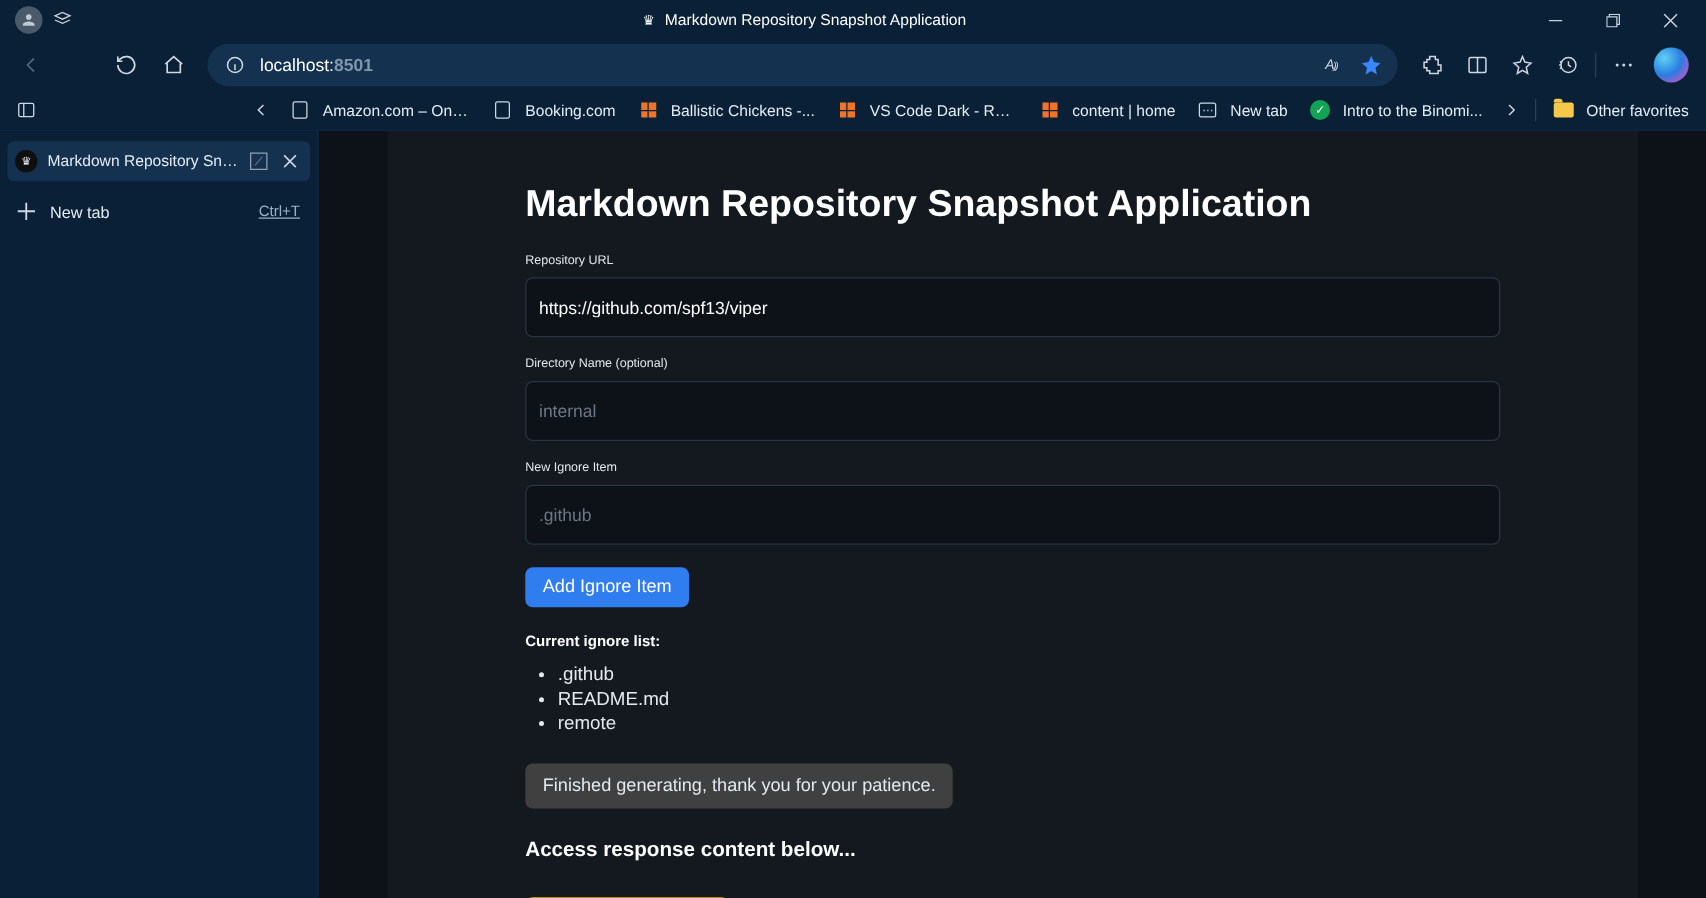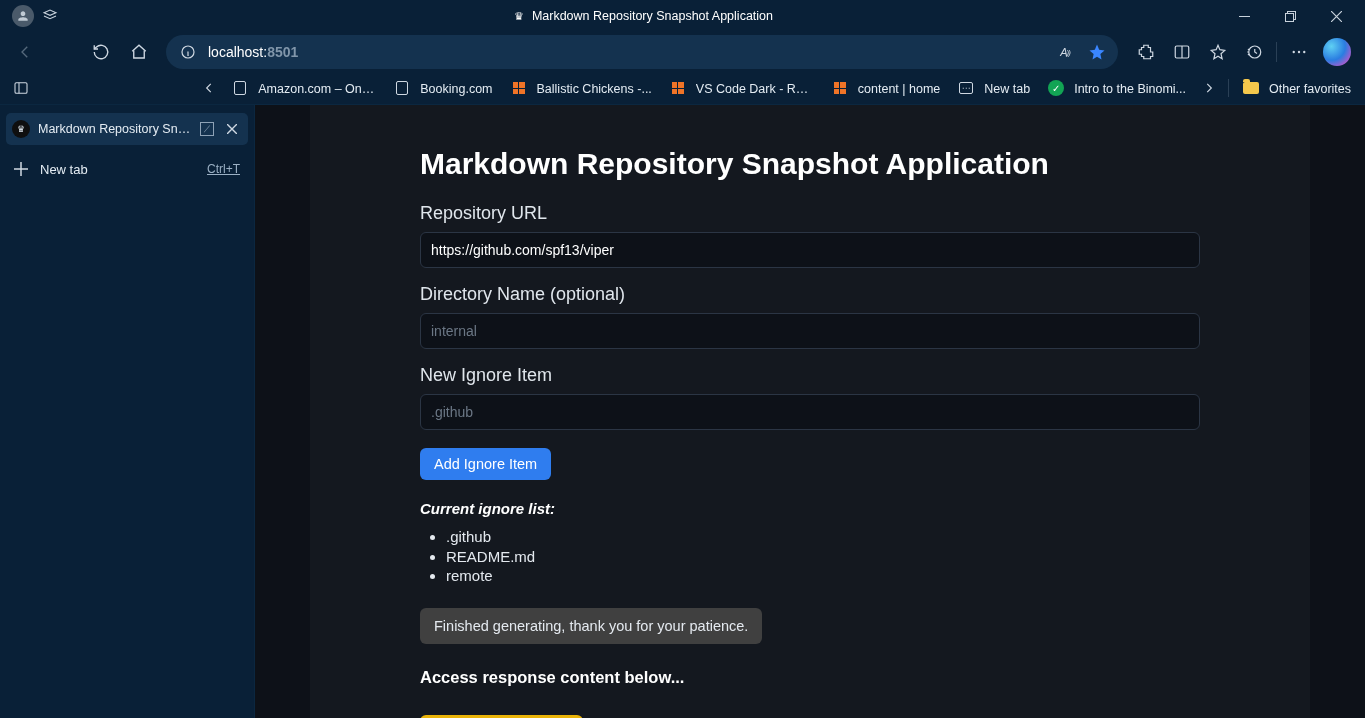--- a/index.html
+++ b/index.html
@@ -215,28 +215,28 @@
   padding: 42px 110px 40px 110px;
 }
 
 .page h1 {
   font-size: 30px;
   font-weight: 700;
   color: #fff;
   margin-bottom: 22px;
 }
 .field-label {
-  font-size: 18px;
+  font-size: 10px;
   color: #e0e6ec;
   margin-bottom: 8px;
   margin-top: 16px;
 }
 .field-input {
   width: 100%;
-  height: 36px;
+  height: 48px;
   background: #0d1118;
   border: 1px solid #2b3544;
   border-radius: 6px;
   color: #fff;
   padding: 0 10px;
   font-size: 14px;
   font-family: inherit;
 }
 .field-input::placeholder { color: #6b7785; }
 .btn-primary {
@@ -245,25 +245,24 @@
   background: #2f7def;
   color: #fff;
   border: none;
   border-radius: 6px;
   padding: 8px 14px;
   font-size: 14.5px;
   font-family: inherit;
   cursor: pointer;
 }
 .page h3 {
-  font-size: 15px;
+  font-size: 12px;
   font-weight: 700;
   margin-top: 20px;
   color: #fff;
-  font-style: italic;
 }
 .page ul {
   margin: 10px 0 0 26px;
   font-size: 15px;
   color: #e4e9ef;
   line-height: 1.3;
 }
 .status-box {
   display: inline-block;
   margin-top: 22px;

